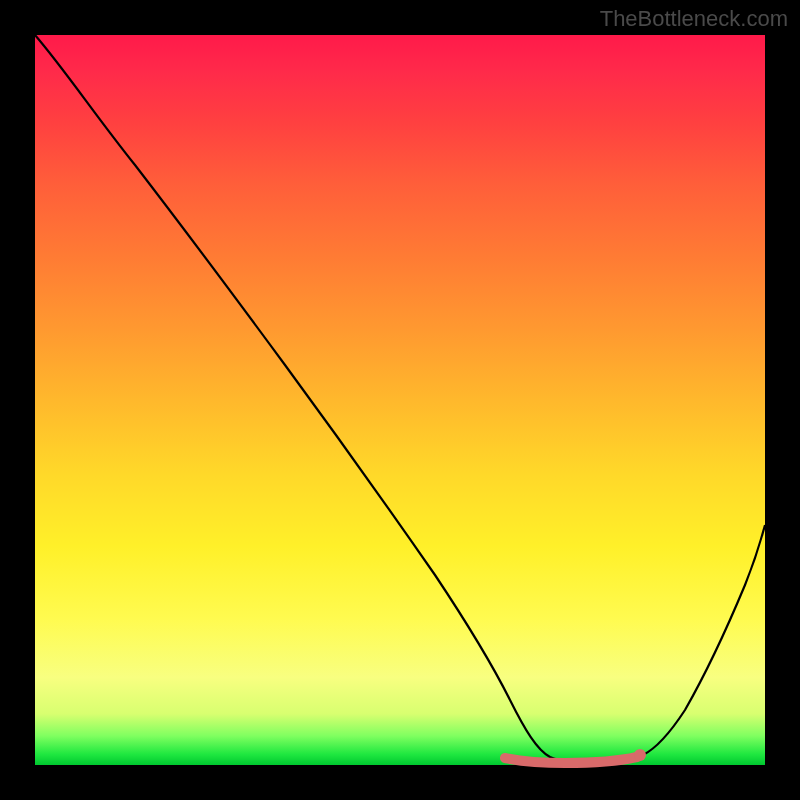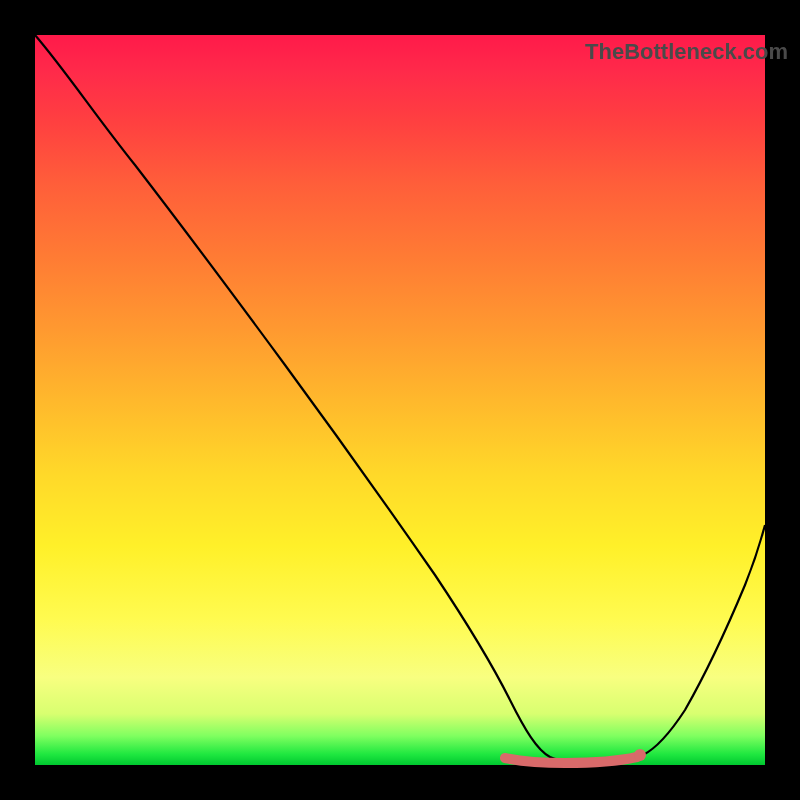--- a/index.html
+++ b/index.html
@@ -10,23 +10,22 @@
     position: relative;
     font-family: Arial, sans-serif;
     overflow: hidden;
   }
   .attribution {
     position: absolute;
     top: 6px;
     right: 12px;
     color: #4a4a4a;
     font-size: 22px;
-    font-weight: 700;
+    font-weight: 400;
     z-index: 10;
-    margin-top: 33px;
   }
   .plot-area {
     position: absolute;
     left: 35px;
     top: 35px;
     width: 730px;
     height: 730px;
     background: linear-gradient(to bottom,
       #ff1a4a 0%,
       #ff2a4a 5%,

